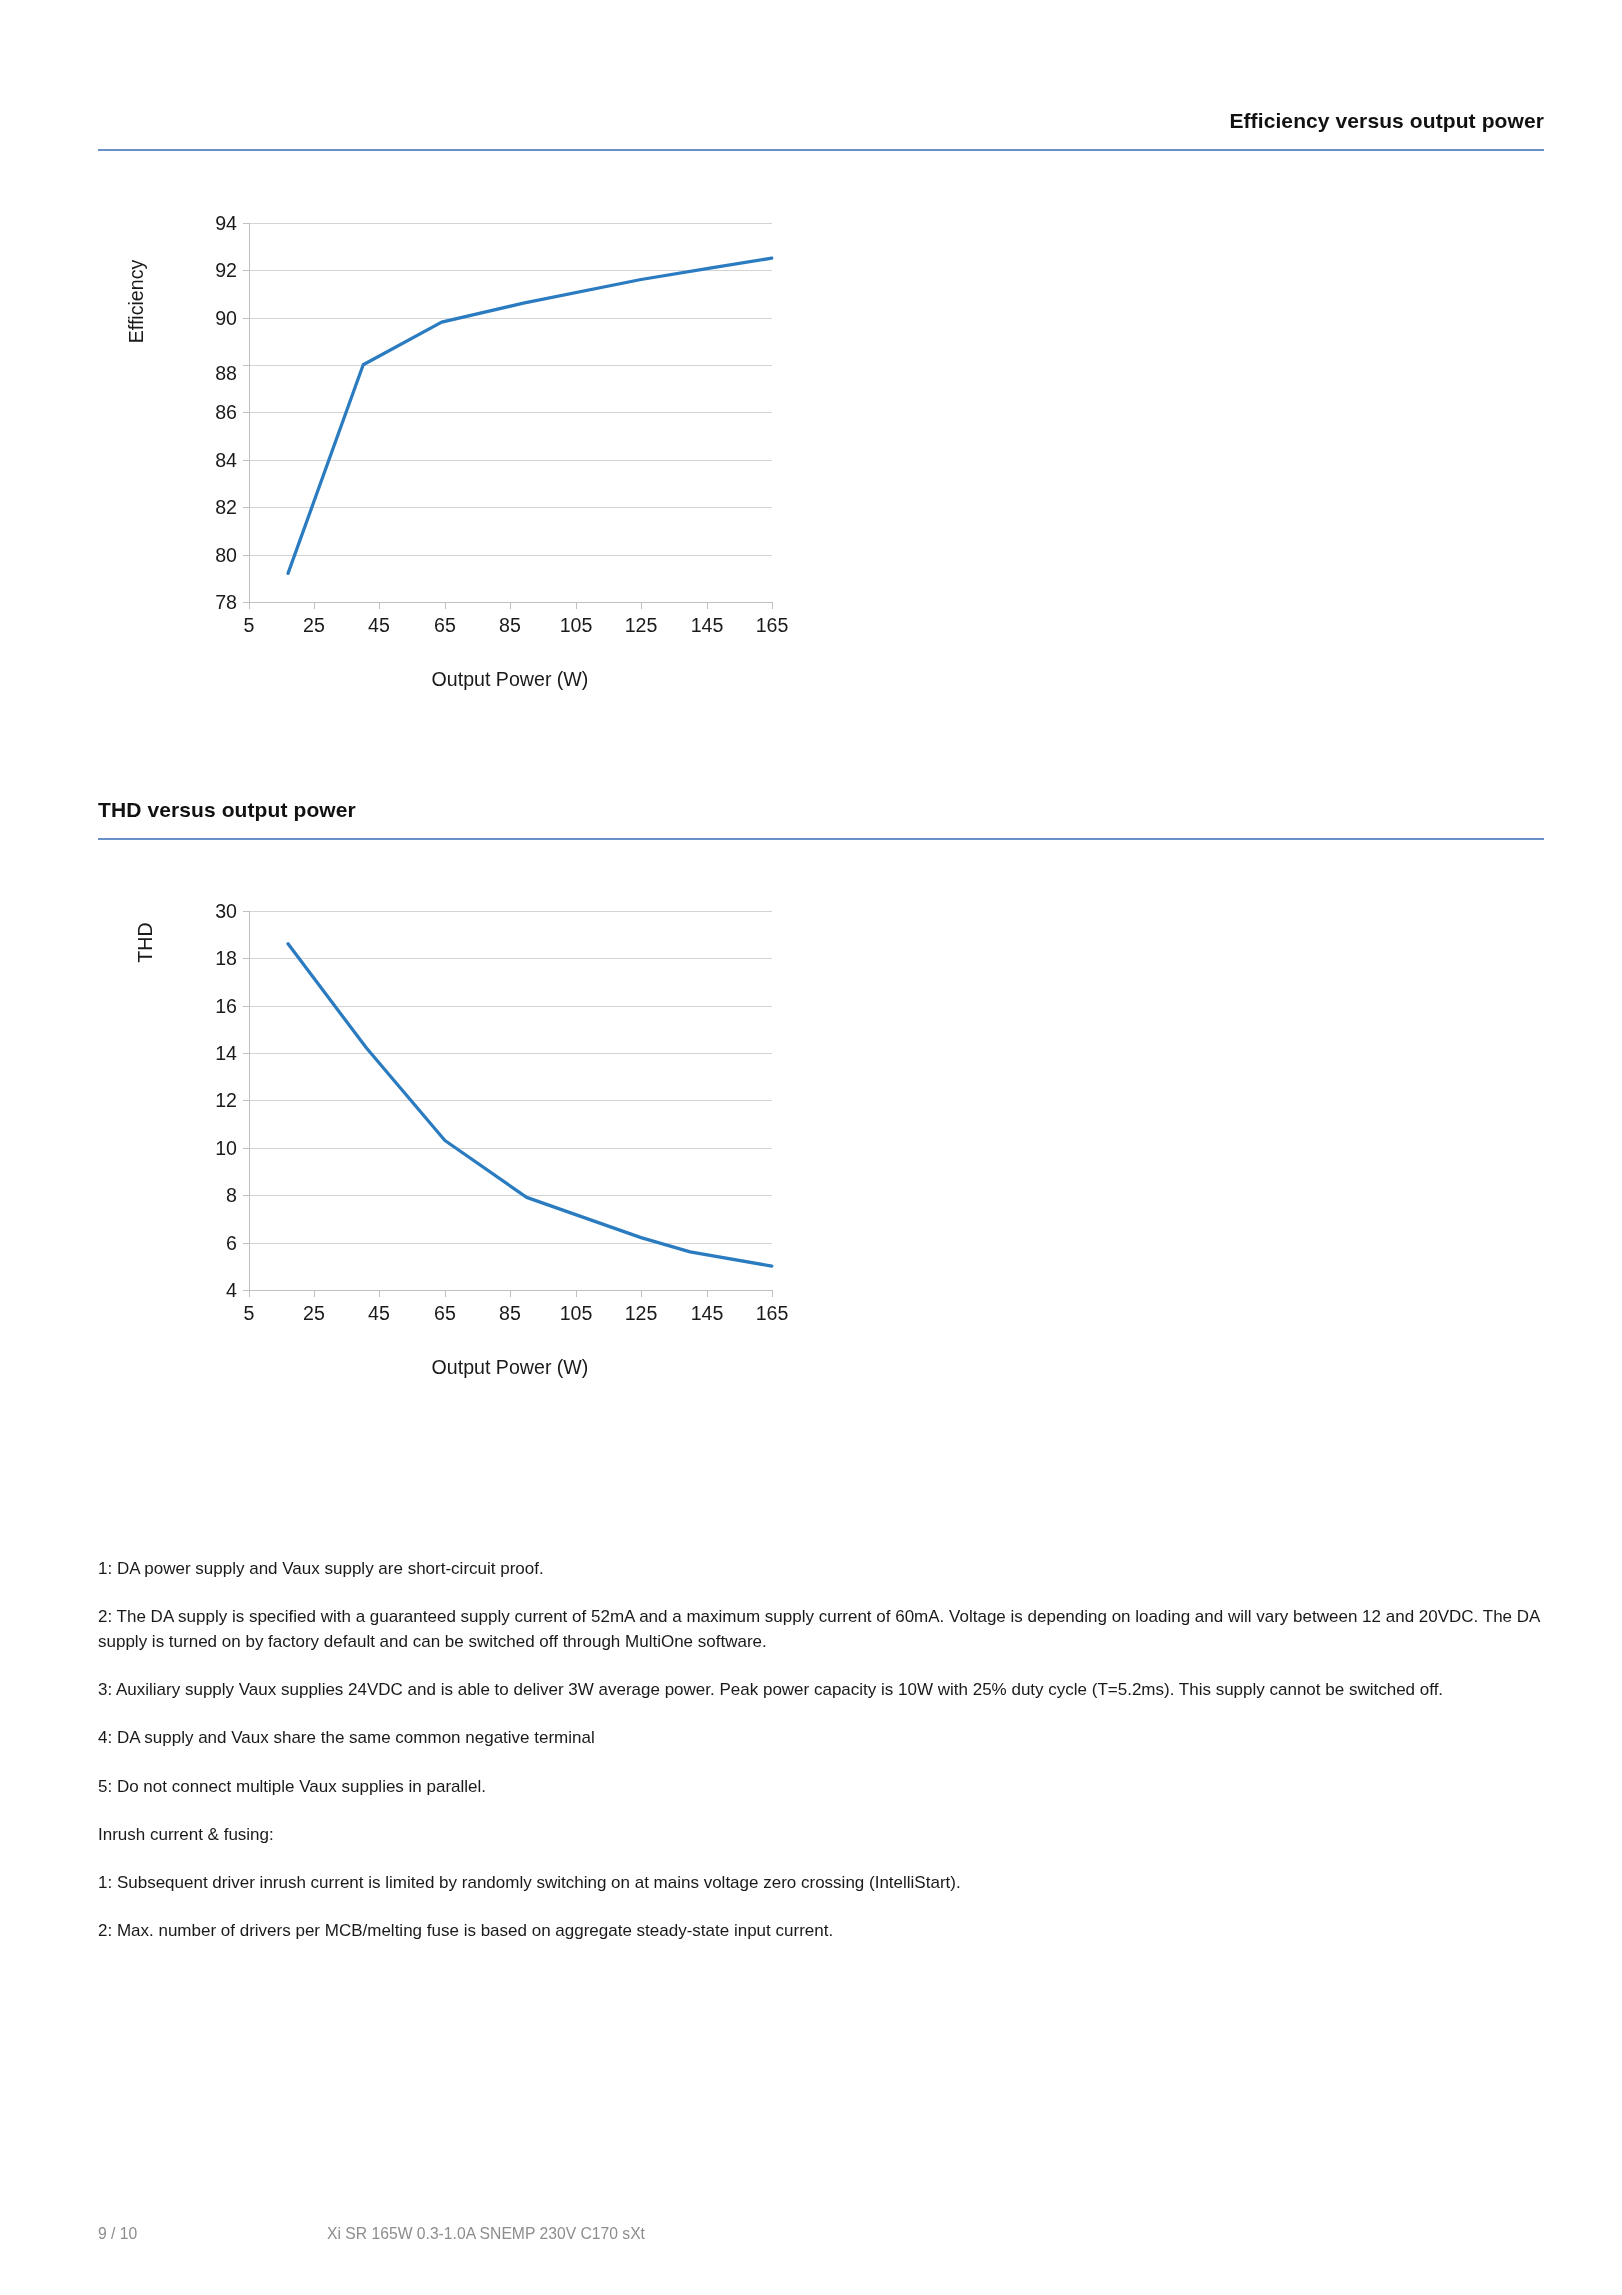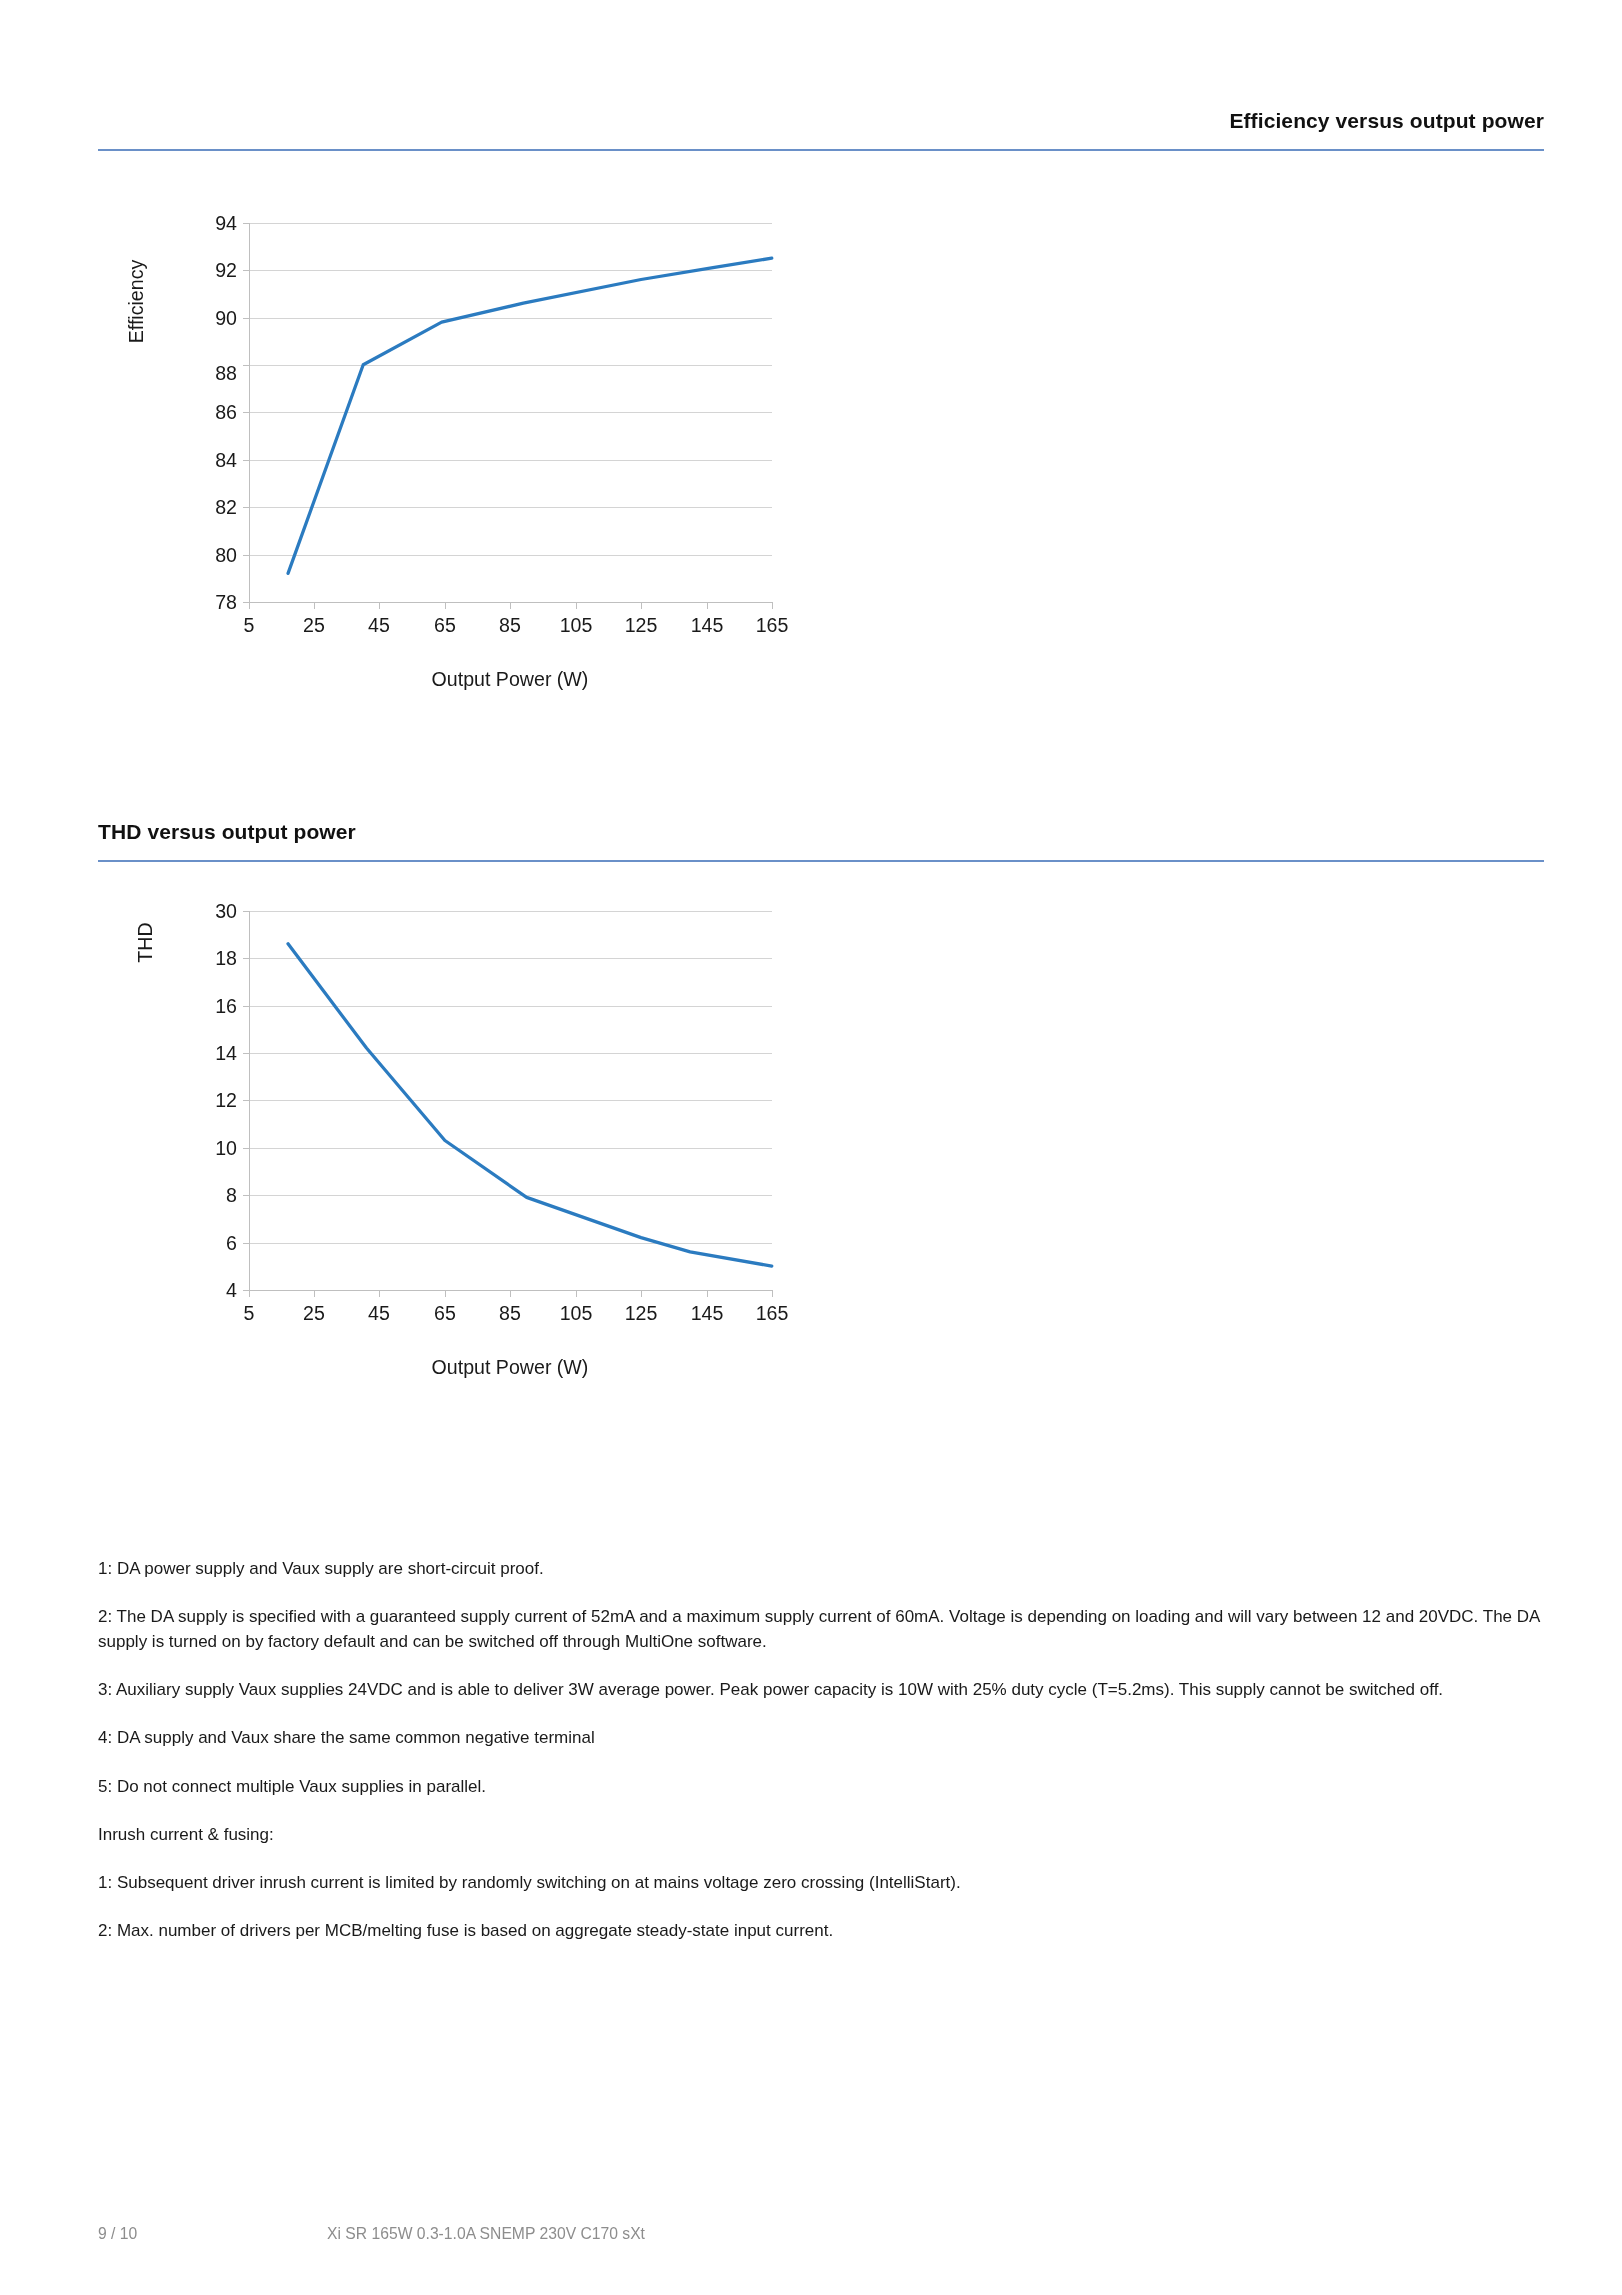--- a/index.html
+++ b/index.html
@@ -207,21 +207,21 @@
         <div class="xtick-mark" style="left: 674px; top: 399px; height: 6.5px;"></div>
         <div class="xtick-label" style="left: 674px; top: 411px;">165</div>
         <div class="yaxis-title" style="left: -2.6px; top: 87px;">Efficiency</div>
         <div class="xaxis-title" style="left: 412px; top: 465px;">Output Power (W)</div>
         <svg class="series-svg" width="720" height="523" viewBox="0 0 1100 800">
           <polyline points="290.00,566.50 405.00,247.50 525.00,182.25 650.00,153.25 830.00,117.00 940.00,98.88 1030.00,84.38" fill="none" stroke="#2b7bc0" stroke-width="5" stroke-linejoin="round" stroke-linecap="round"></polyline>
         </svg>
       </div>
   </div>
 
-  <div class="section" style="top:797px;margin-top:22px;">
+  <div class="section" style="top:797px;">
     <div class="section-title">THD versus output power</div>
     <div class="section-rule"></div>
   </div>
 
   <div class="chart-block" id="chart-thd-block" style="top:891px;">
     <div class="chart-inner" id="chart-thd" style="width:720px;height:523px;">
         <div class="gridline" style="left: 151px; top: 399px; width: 523px;"></div>
         <div class="ytick-mark" style="left: 145px; top: 399px; width: 5.9px;"></div>
         <div class="ytick-label" style="top: 399px; right: 581px;">4</div>
         <div class="gridline" style="left: 151px; top: 352px; width: 523px;"></div>

